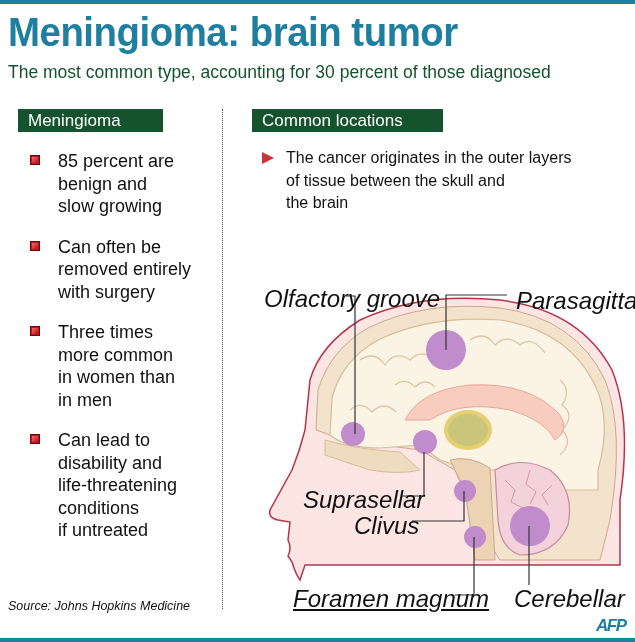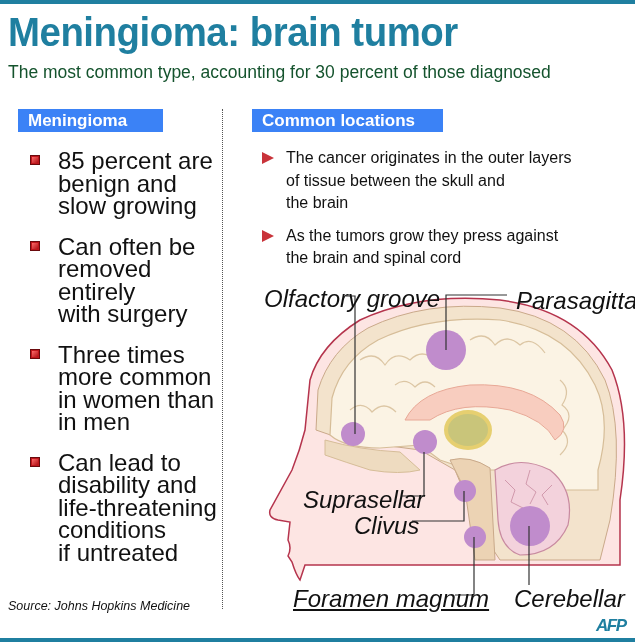--- a/index.html
+++ b/index.html
@@ -1,26 +1,26 @@
 <!DOCTYPE html>
 <html><head>
 <meta charset="utf-8">
 <style>
   html, body { margin: 0; padding: 0; background: #fff; }
   body { width: 635px; height: 642px; position: relative; overflow: hidden; font-family: "Liberation Sans", sans-serif; color: #111; }
   .topbar { position: absolute; left: 0; top: 0; width: 635px; height: 4px; background: #1f7fa0; }
   .bottombar { position: absolute; left: 0; top: 638px; width: 635px; height: 4px; background: #1f7fa0; }
   .title { position: absolute; left: 8px; top: 10px; font-size: 40px; font-weight: bold; color: #1f7fa0; letter-spacing: -0.5px; transform: scaleX(0.96); transform-origin: left; white-space: nowrap; }
   .subtitle { position: absolute; left: 8px; top: 62px; font-size: 17.5px; color: #14532d; white-space: nowrap; }
-  .section-head { position: absolute; background: #3b82f6; color: #fff; font-weight: bold; font-size: 17px; padding: 1px 0 0 10px; height: 23px; box-sizing: border-box; line-height: 22px; }
+  .section-head { position: absolute; background: #14532d; color: #fff; font-weight: normal; font-size: 17px; padding: 1px 0 0 10px; height: 23px; box-sizing: border-box; line-height: 22px; }
   .sh-left { left: 18px; top: 109px; width: 145px; }
   .sh-right { left: 252px; top: 109px; width: 191px; }
   .divider { position: absolute; left: 222px; top: 109px; height: 500px; border-left: 1.5px dotted #555; }
   .bullets-left { position: absolute; left: 30px; top: 150px; width: 190px; }
-  .bl-item { position: relative; padding-left: 28px; font-size: 24px; line-height: 22.5px; margin-bottom: 18px; }
+  .bl-item { position: relative; padding-left: 28px; font-size: 18px; line-height: 22.5px; margin-bottom: 18px; }
   .bl-item .sq { position: absolute; left: 0; top: 5px; width: 10px; height: 10px; background: #c0161c; box-shadow: inset 0 0 0 1px #6a0a0d; }
   .bl-item .sq::after { content: ""; position: absolute; left: 2px; top: 2px; width: 6px; height: 6px; background: linear-gradient(135deg,#ff6a6a,#b01015); }
   .bullets-right { position: absolute; left: 262px; top: 147px; width: 370px; }
   .br-item { position: relative; padding-left: 24px; font-size: 16px; line-height: 22.5px; margin-bottom: 10px; }
   .br-item .tri { position: absolute; left: 0; top: 5px; width: 0; height: 0; border-top: 6px solid transparent; border-bottom: 6px solid transparent; border-left: 12px solid #c9333a; }
   .line-pre { white-space: pre-line; }
   .label { position: absolute; font-style: italic; font-size: 24px; color: #111; white-space: nowrap; }
   .source { position: absolute; left: 8px; top: 599px; font-style: italic; font-size: 12.5px; color: #111; }
   .logo { position: absolute; left: 596px; top: 616px; font-weight: bold; font-size: 17px; color: #1f7fa0; letter-spacing: -1.5px; font-style: italic; }
   svg.diagram { position: absolute; left: 0; top: 0; }
@@ -67,25 +67,20 @@
 if untreated</div>
   </div>
 </div>
 
 <div class="bullets-right">
   <div class="br-item">
     <span class="tri"></span>
     <div class="line-pre">The cancer originates in the outer layers
 of tissue between the skull and
 the brain</div>
-  </div>
-  <div class="br-item">
-    <span class="tri"></span>
-    <div class="line-pre">As the tumors grow they press against
-the brain and spinal cord</div>
   </div>
 </div>
 
 <svg class="diagram" width="635" height="642" viewBox="0 0 635 642">
 
   <path d="M620 565 L620 500 Q632 420 612 370 Q580 310 500 300 Q420 292 360 320 Q320 345 310 380 L305 430 Q300 450 292 470 L270 510 Q268 518 278 520 L290 522 L288 540 Q292 548 288 556 L292 562 Q296 575 300 580 L305 565 L540 565 Z" fill="#fde5e3" stroke="#b5344d" stroke-width="1.5"></path>
 
   <path d="M610 520 Q625 430 605 380 Q575 318 500 308 Q425 300 368 328 Q330 350 318 390 L316 430 L345 440 L420 450 L455 470 L480 530 L500 560 L600 560 Z" fill="#f3e3cc" stroke="#caa98a" stroke-width="1"></path>
 
   <path d="M598 470 Q612 420 595 385 Q568 330 500 320 Q430 315 378 340 Q342 360 332 398 L330 435 Q345 448 380 448 L420 445 L440 460 L470 470 L520 470 L560 490 L598 490 Z" fill="#fbf3e4" stroke="#d6bd98" stroke-width="1.2"></path>

